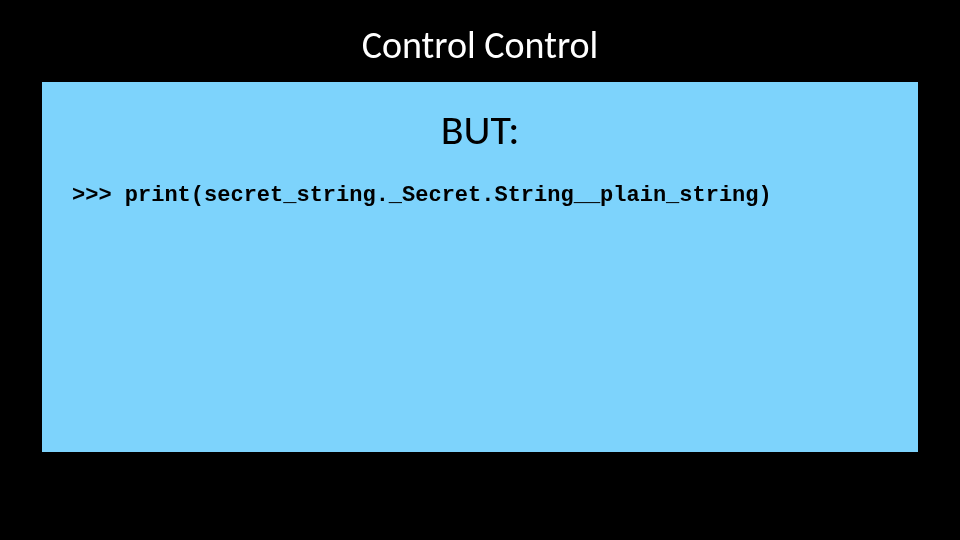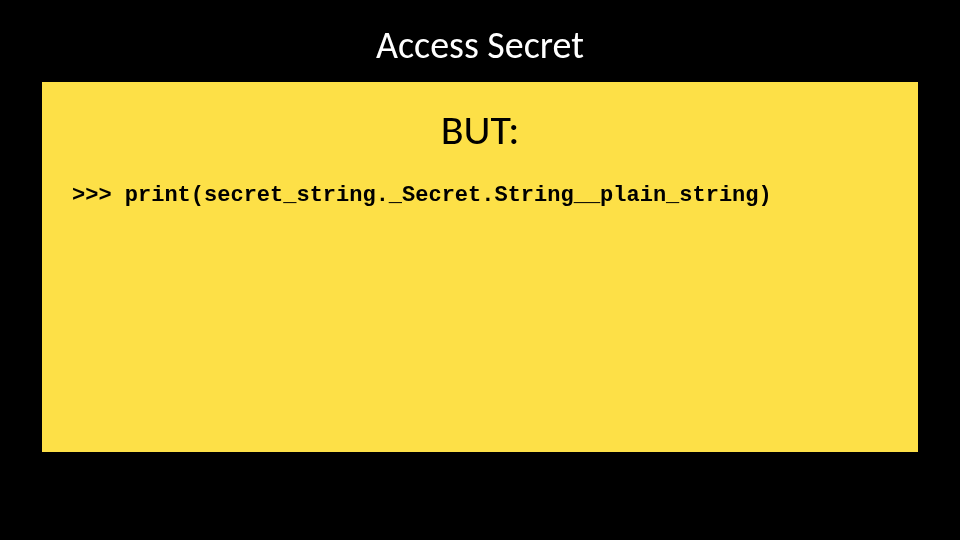--- a/index.html
+++ b/index.html
@@ -12,21 +12,21 @@
   }
   .slide-title {
     color: #ffffff;
     font-size: 38px;
     font-weight: 400;
     text-align: center;
     padding-top: 22px;
     padding-bottom: 14px;
   }
   .content-box {
-    background: #fde047;
+    background: #7dd3fc;
     margin: 0 42px;
     height: 370px;
     padding: 18px 30px 20px 30px;
   }
   .but-heading {
     font-size: 42px;
     font-weight: 400;
     text-align: center;
     color: #000000;
     margin-bottom: 28px;
@@ -43,21 +43,21 @@
   .output-line {
     font-family: "Courier New", Courier, monospace;
     font-size: 22px;
     color: #2e7d32;
     white-space: pre;
   }
 </style>
 </head>
 <body>
 
-<div class="slide-title">Access Secret</div>
+<div class="slide-title">Control Control</div>
 
 <div class="content-box">
 
   <div class="but-heading">BUT:</div>
 
   <div class="code-line">&gt;&gt;&gt; print(secret_string._Secret.String__plain_string)</div>
 
 
 </div>
 

